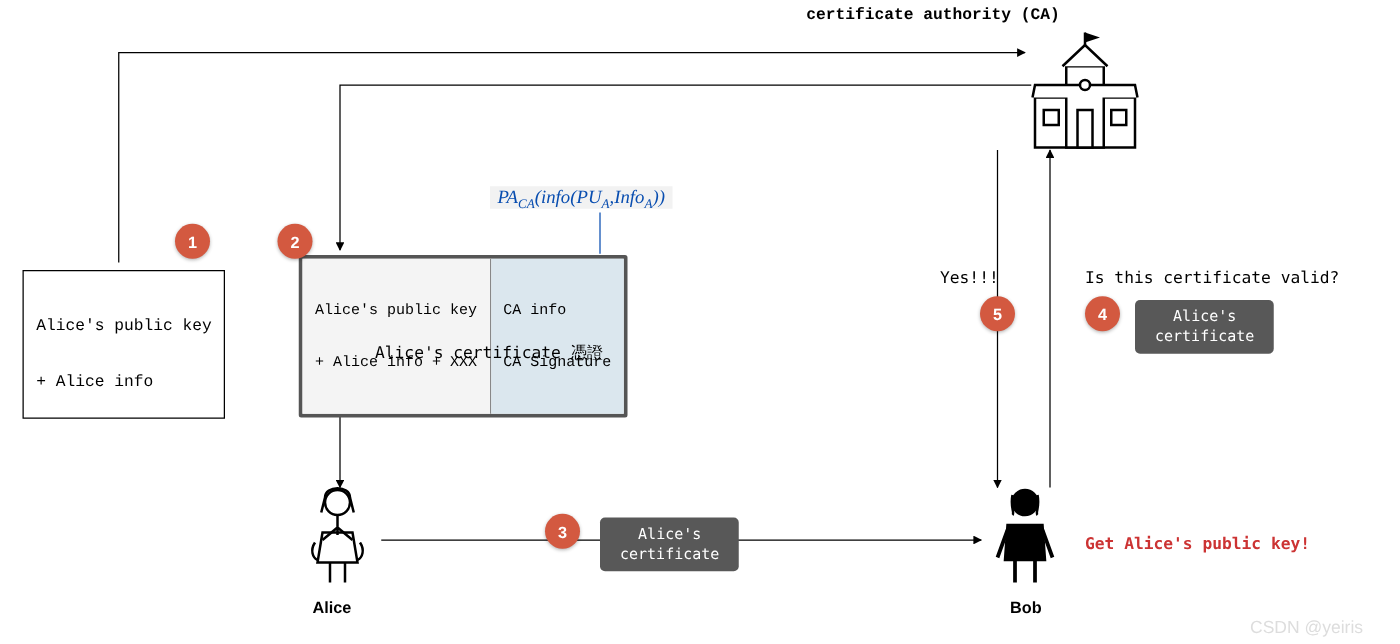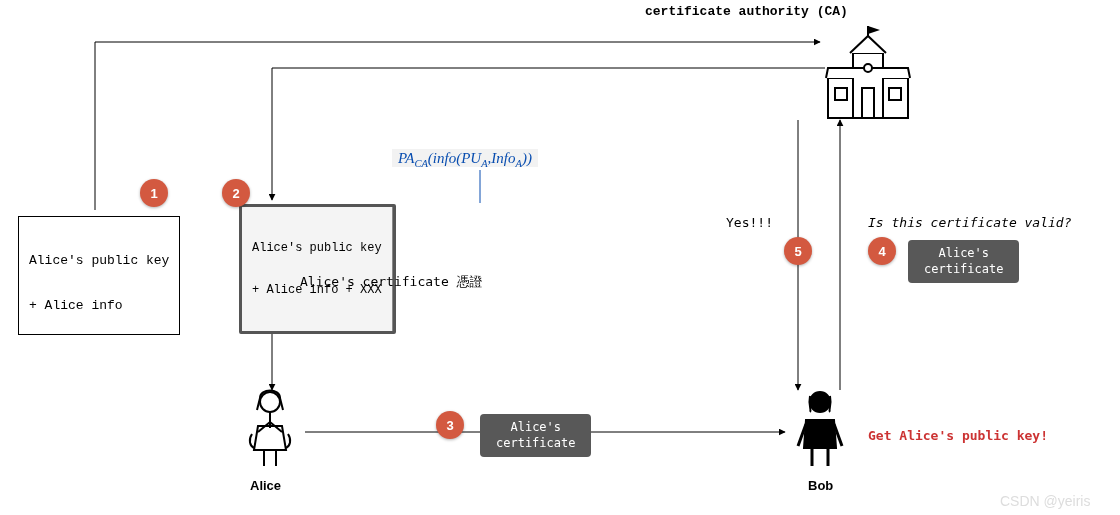--- a/index.html
+++ b/index.html
@@ -67,21 +67,21 @@
     color: #fff;
     border-radius: 4px;
     padding: 6px 16px;
     text-align: center;
     font-size: 12px;
     line-height: 1.3;
     font-family: Consolas, monospace;
   }
   .name-label { font-weight: bold; font-family: Liberation Sans, sans-serif; }
   .yes-text { font-family: Consolas, monospace; }
-  .question-text { font-family: Consolas, monospace; font-style: italic; }
+  .question-text { font-family: Consolas, monospace; }
   .result-text { color: #cc3333; font-weight: bold; font-family: Consolas, monospace; }
   .watermark {
     color: #ddd;
     font-family: Arial, sans-serif;
     font-size: 14px;
   }
   svg.arrows {
     position: absolute;
     left: 0; top: 0;
     width: 1120px;
@@ -169,34 +169,38 @@
   <span class="formula">
     <span>PA</span><sub>CA</sub>(<span>info</span>(<span>PU</span><sub>A</sub>,<span>Info</span><sub>A</sub>))
   </span>
 </div>
 
 <div class="abs cert-box" style="left:239px; top:204px;">
   <div class="cert-left">
     <div>Alice's public key</div>
     <div>+ Alice info + XXX</div>
   </div>
+  <div class="cert-right">
+    <div>CA info</div>
+    <div>CA Signature</div>
+  </div>
 </div>
 
 <div class="abs caption" style="left:300px; top:273px;">Alice's certificate 憑證</div>
 
 <div class="abs step-badge" style="left:436px; top:411px;">
     <span>3</span>
   </div>
 <div class="abs cert-chip" style="left:480px; top:414px; white-space:pre;">Alice's
 certificate</div>
 
 <div class="abs step-badge" style="left:784px; top:237px;">
     <span>5</span>
   </div>
-<div class="abs yes-text" style="left:726px; top:215px;">Yes!!!</div>
+<div class="abs yes-text" style="left:752px; top:215px;">Yes!!!</div>
 
 <div class="abs question-text" style="left:868px; top:215px;">Is this certificate valid?</div>
 <div class="abs step-badge" style="left:868px; top:237px;">
     <span>4</span>
   </div>
 <div class="abs cert-chip" style="left:908px; top:240px; white-space:pre;">Alice's
 certificate</div>
 
 <div class="abs name-label" style="left:250px; top:478px;">Alice</div>
 <div class="abs name-label" style="left:808px; top:478px;">Bob</div>

